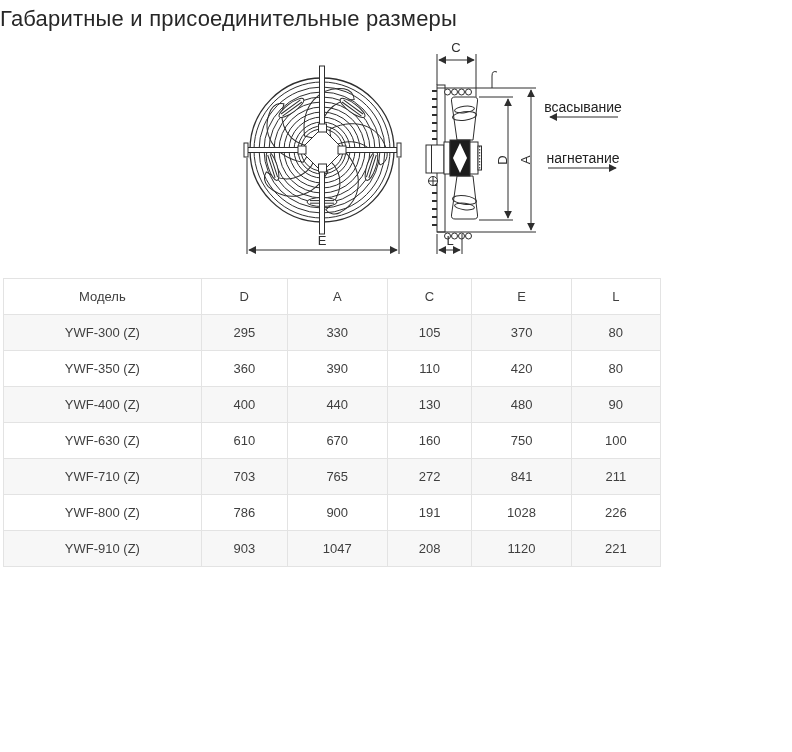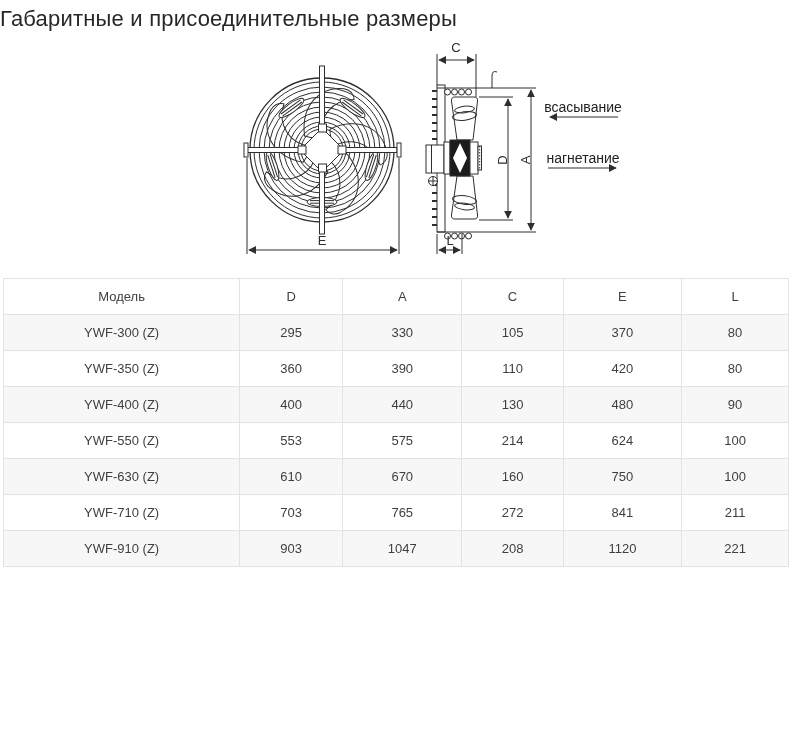--- a/index.html
+++ b/index.html
@@ -6,21 +6,21 @@
   body{width:792px;height:752px;position:relative;overflow:hidden;
        font-family:"Liberation Sans","DejaVu Sans",sans-serif;}
   .title{position:absolute;top:6px;left:0;width:100%;text-align:left;
          font-size:22px;font-weight:400;color:#272727;letter-spacing:.2px;}
   .diagram{position:absolute;top:36px;left:0;}
   .dlab{font-family:"Liberation Sans","DejaVu Sans",sans-serif;font-size:13px;
         fill:#2e2e2e;stroke:none;}
   .flab{font-family:"Liberation Sans","DejaVu Sans",sans-serif;font-size:14px;
         fill:#222222;stroke:none;}
   .spec{position:absolute;top:278px;left:3px;right:1px;border-collapse:collapse;
-        width:786px;table-layout:fixed;}
+        width:658px;table-layout:fixed;}
   .spec th,.spec td{border:1px solid #e3e3e3;height:35px;padding:0 4px;
         font-size:13px;font-weight:400;color:#3f3f3f;text-align:center;
         vertical-align:middle;}
   .spec tbody tr:nth-child(odd){background:#f7f7f7;}
   .spec thead th{background:#ffffff;}
 </style>
 </head>
 <body>
 
 <div class="title">Габаритные и присоединительные размеры</div>
@@ -212,44 +212,44 @@
       </tr>
       <tr>
         <td>YWF-400 (Z)</td>
         <td>400</td>
         <td>440</td>
         <td>130</td>
         <td>480</td>
         <td>90</td>
       </tr>
       <tr>
-        <td>YWF-550 (Z)</td>
-        <td>553</td>
-        <td>575</td>
-        <td>214</td>
-        <td>624</td>
-        <td>100</td>
-      </tr>
-      <tr>
         <td>YWF-630 (Z)</td>
         <td>610</td>
         <td>670</td>
         <td>160</td>
         <td>750</td>
         <td>100</td>
       </tr>
       <tr>
         <td>YWF-710 (Z)</td>
         <td>703</td>
         <td>765</td>
         <td>272</td>
         <td>841</td>
         <td>211</td>
       </tr>
       <tr>
+        <td>YWF-800 (Z)</td>
+        <td>786</td>
+        <td>900</td>
+        <td>191</td>
+        <td>1028</td>
+        <td>226</td>
+      </tr>
+      <tr>
         <td>YWF-910 (Z)</td>
         <td>903</td>
         <td>1047</td>
         <td>208</td>
         <td>1120</td>
         <td>221</td>
       </tr>
     </tbody>
 </table>
 

